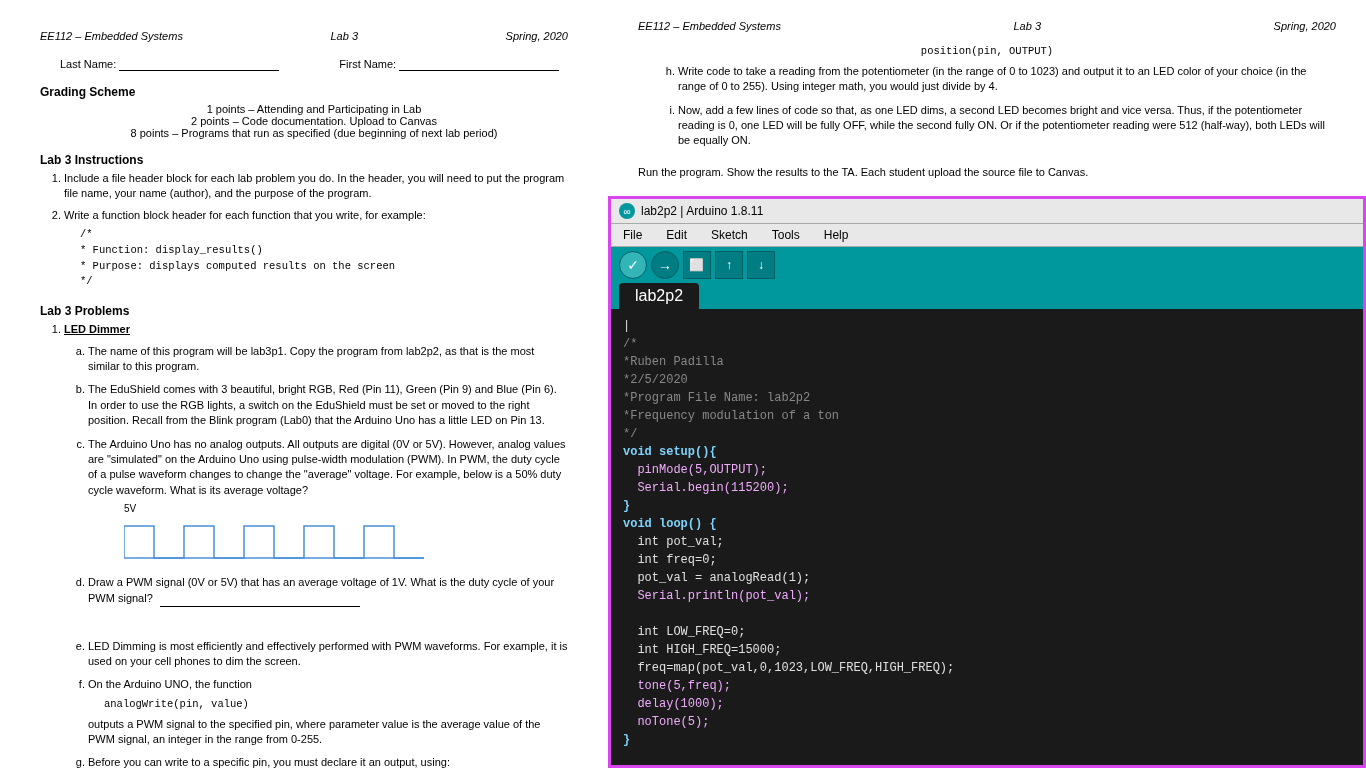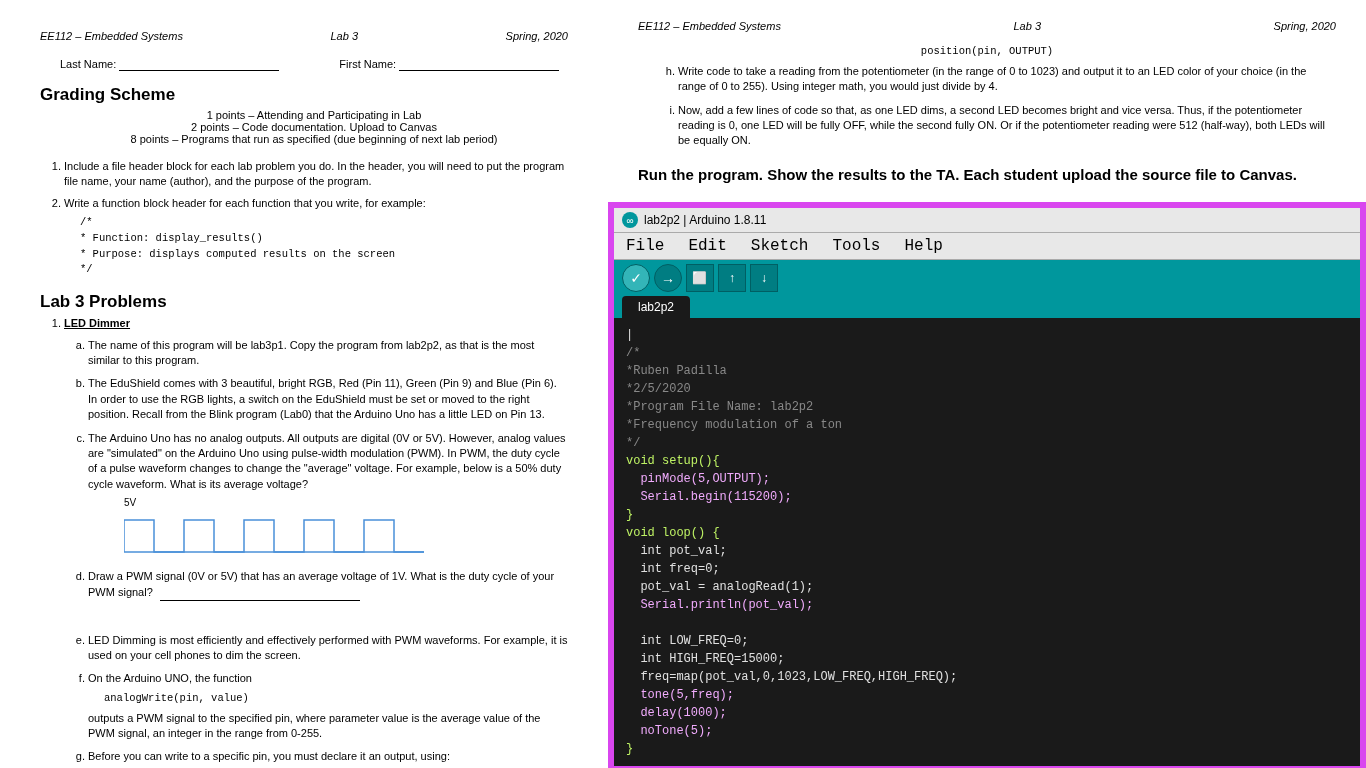--- a/index.html
+++ b/index.html
@@ -40,21 +40,21 @@
 
     .name-field {
       border-bottom: 1px solid #000;
       display: inline-block;
       width: 160px;
     }
 
     .section-title {
       font-weight: bold;
       margin-bottom: 4px;
-      font-size: 17px;
+      font-size: 12px;
     }
 
     .grading-scheme {
       margin-bottom: 14px;
     }
 
     .grading-scheme .indent {
       padding-left: 20px;
       font-size: 11px;
       text-align: center;
@@ -160,31 +160,30 @@
       padding-left: 24px;
     }
 
     .right-top-content ol li {
       margin-bottom: 8px;
       line-height: 1.4;
     }
 
     .run-program {
       margin-top: 15px;
-      font-size: 15px;
-      font-weight: bold;
+      font-size: 11px;
     }
 
     
     .arduino-ide {
       flex: 1;
       display: flex;
       flex-direction: column;
       background: #e8e8e8;
-      border: 6px solid #d946ef;
+      border: 3px solid #d946ef;
     }
 
     .ide-title-bar {
       background: #e8e8e8;
       padding: 4px 8px;
       font-size: 12px;
       display: flex;
       align-items: center;
       gap: 6px;
       border-bottom: 1px solid #aaa;
@@ -202,25 +201,24 @@
 
     .ide-title-icon::after {
       content: '∞';
       color: white;
       font-size: 10px;
     }
 
     .ide-menu-bar {
       background: #e8e8e8;
       padding: 2px 8px;
-      font-size: 16px;
+      font-size: 12px;
       display: flex;
       gap: 16px;
       border-bottom: 1px solid #aaa;
-      font-family: Liberation Mono, monospace;
     }
 
     .ide-menu-item {
       cursor: pointer;
       padding: 2px 4px;
     }
 
     .ide-toolbar {
       background: #00979d;
       padding: 4px 8px;
@@ -260,21 +258,21 @@
 
     .ide-tabs {
       background: #00979d;
       padding: 0 8px;
     }
 
     .ide-tab {
       display: inline-block;
       background: #007d82;
       padding: 4px 16px;
-      font-size: 12px;
+      font-size: 16px;
       color: white;
       cursor: pointer;
       border-radius: 4px 4px 0 0;
     }
 
     .ide-tab.active {
       background: #1a1a1a;
     }
 
     .ide-editor {
@@ -286,21 +284,21 @@
       overflow-y: auto;
       line-height: 1.5;
     }
 
     .code-line {
       display: block;
       white-space: pre;
     }
 
     .c-gray { color: #888; }
-    .c-orange { color: #bef264; }
+    .c-orange { color: #7dd3fc; font-weight: bold; }
     .c-teal { color: #f0abfc; }
     .c-white { color: #e0e0e0; }
 
     
     .pwm-wave-container {
       margin: 4px 0 4px 36px;
     }
   </style>
 </head>
 <body>
@@ -325,20 +323,21 @@
   </div>
 
   <div class="grading-scheme">
     <div class="section-title">Grading Scheme</div>
     <div class="indent">1 points – Attending and Participating in Lab</div>
     <div class="indent">2 points – Code documentation.  Upload to Canvas</div>
     <div class="indent">8 points – Programs that run as specified (due beginning of next lab period)</div>
   </div>
 
   <div class="lab-instructions">
+    <div class="section-title">Lab 3 Instructions</div>
     <ol>
       <li>Include a file header block for each lab problem you do. In the header, you will need to put the program file name, your name (author), and the purpose of the program.</li>
       <li>
         <span>Write a function block header for each function that you write, for example:</span>
         <div class="code-block">
           <span>/*</span><br>
           <span> * Function: display_results()</span><br>
           <span> * Purpose: displays computed results on the screen</span><br>
           <span> */</span>
         </div>

